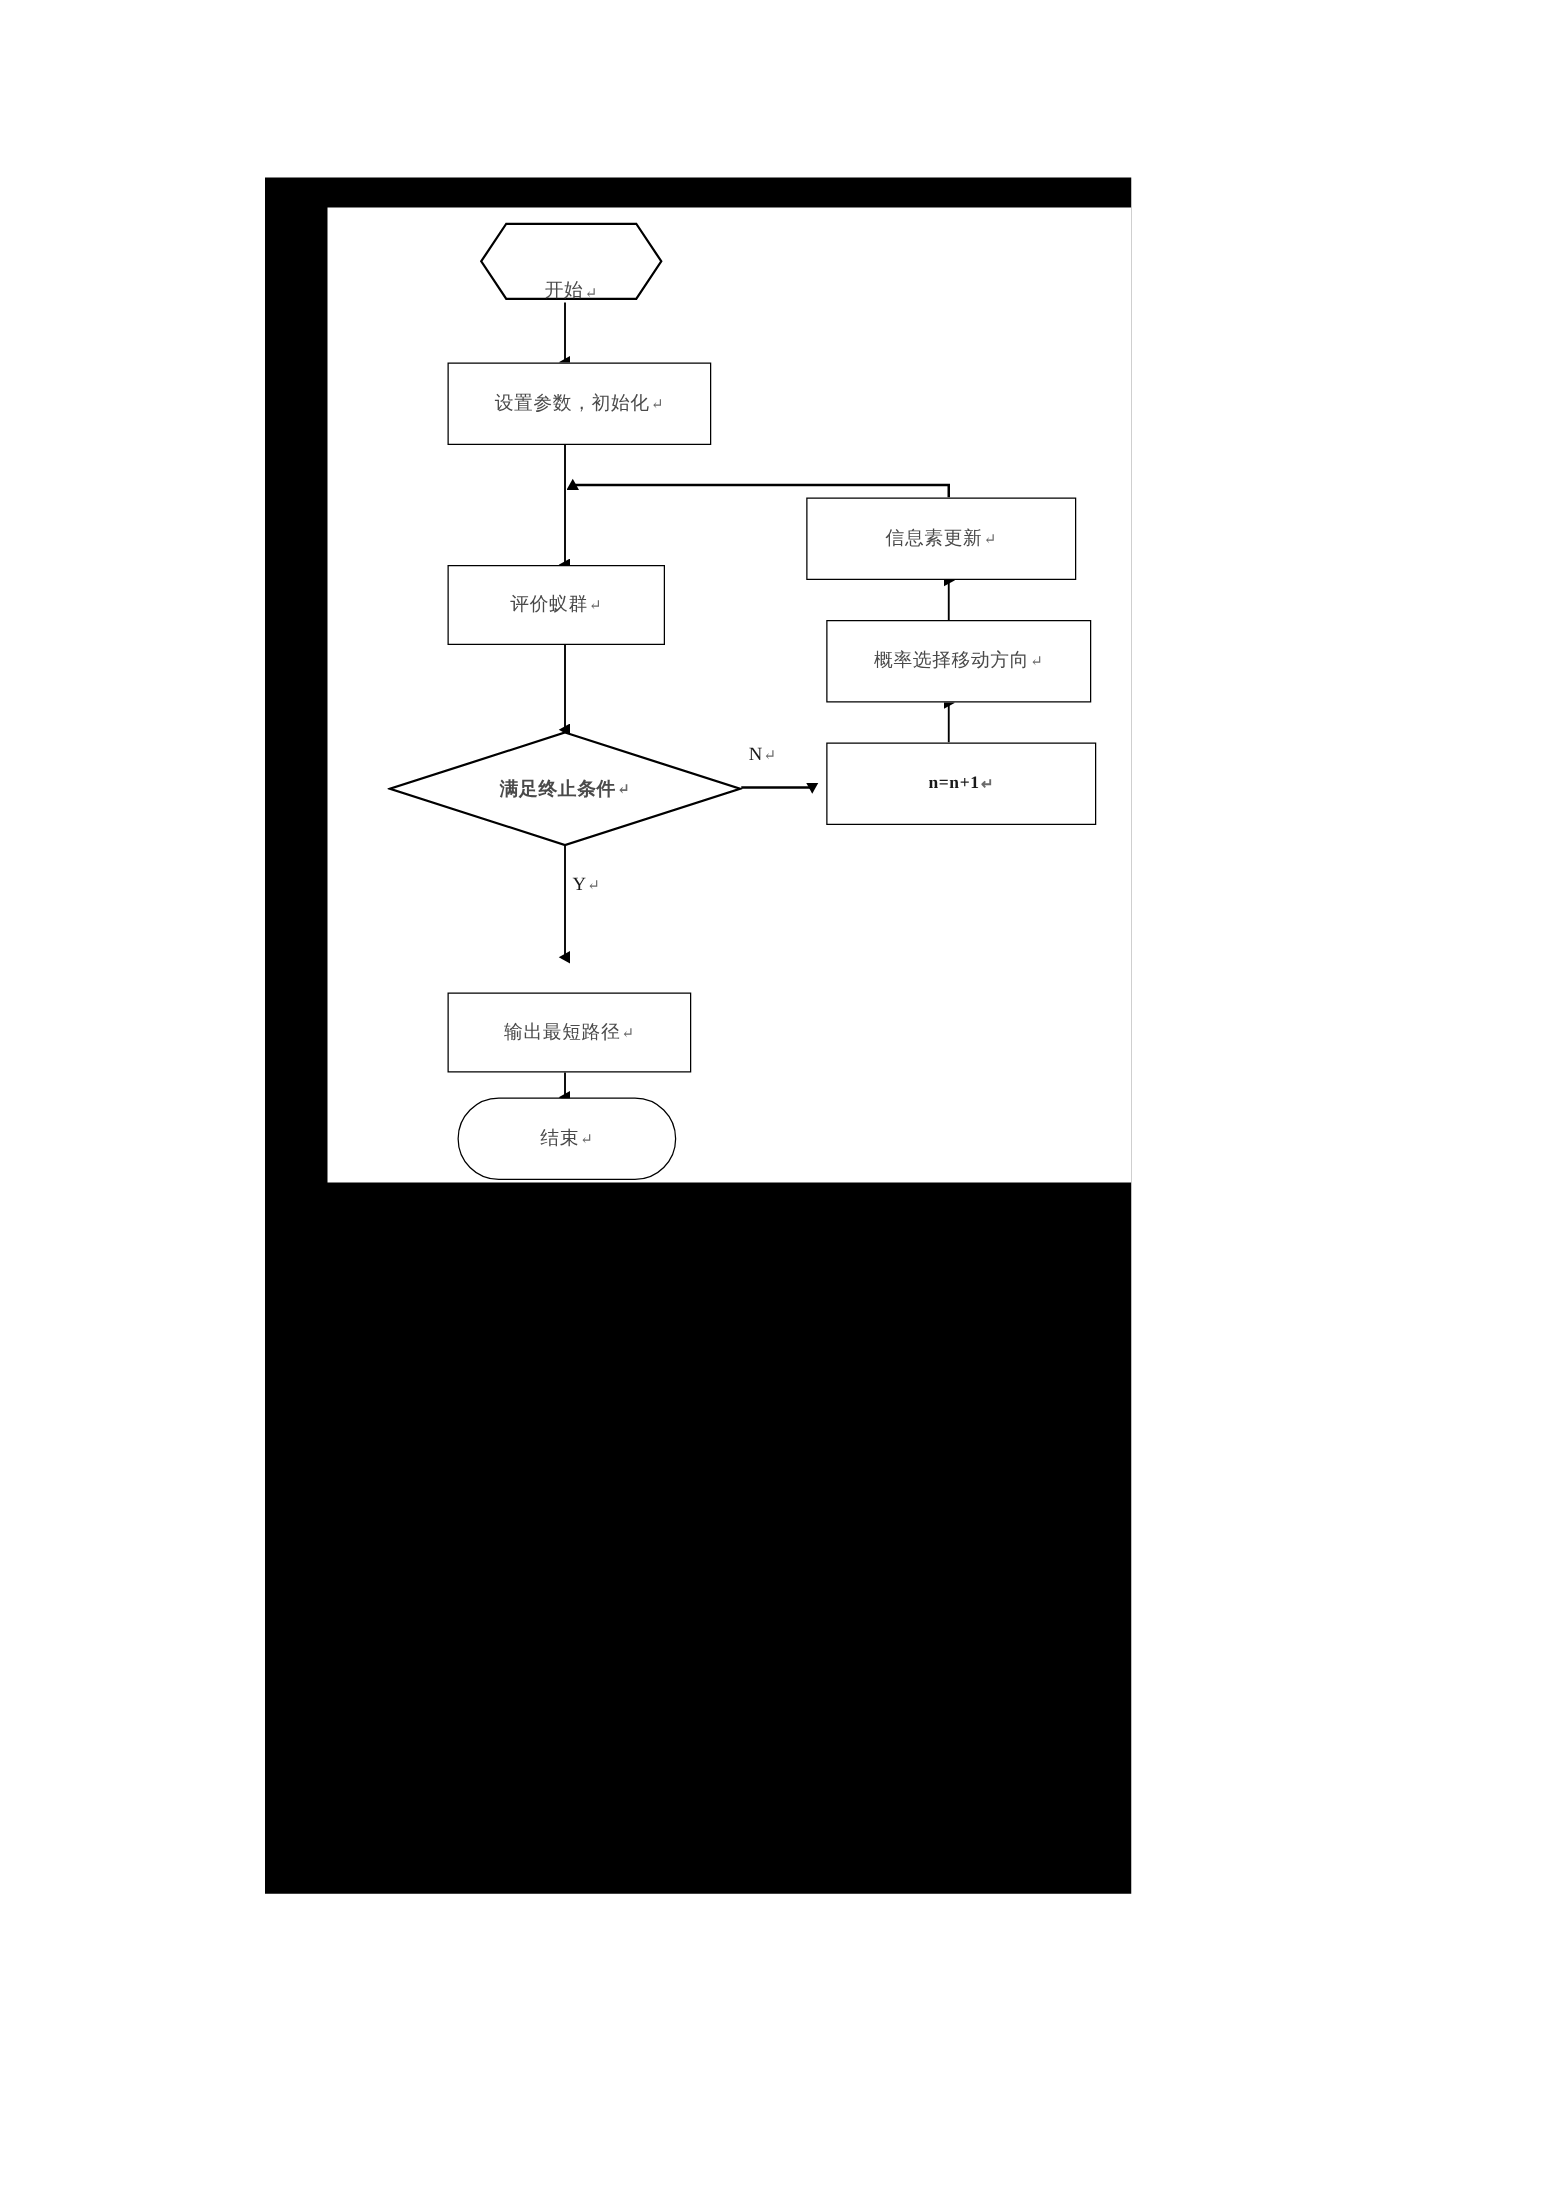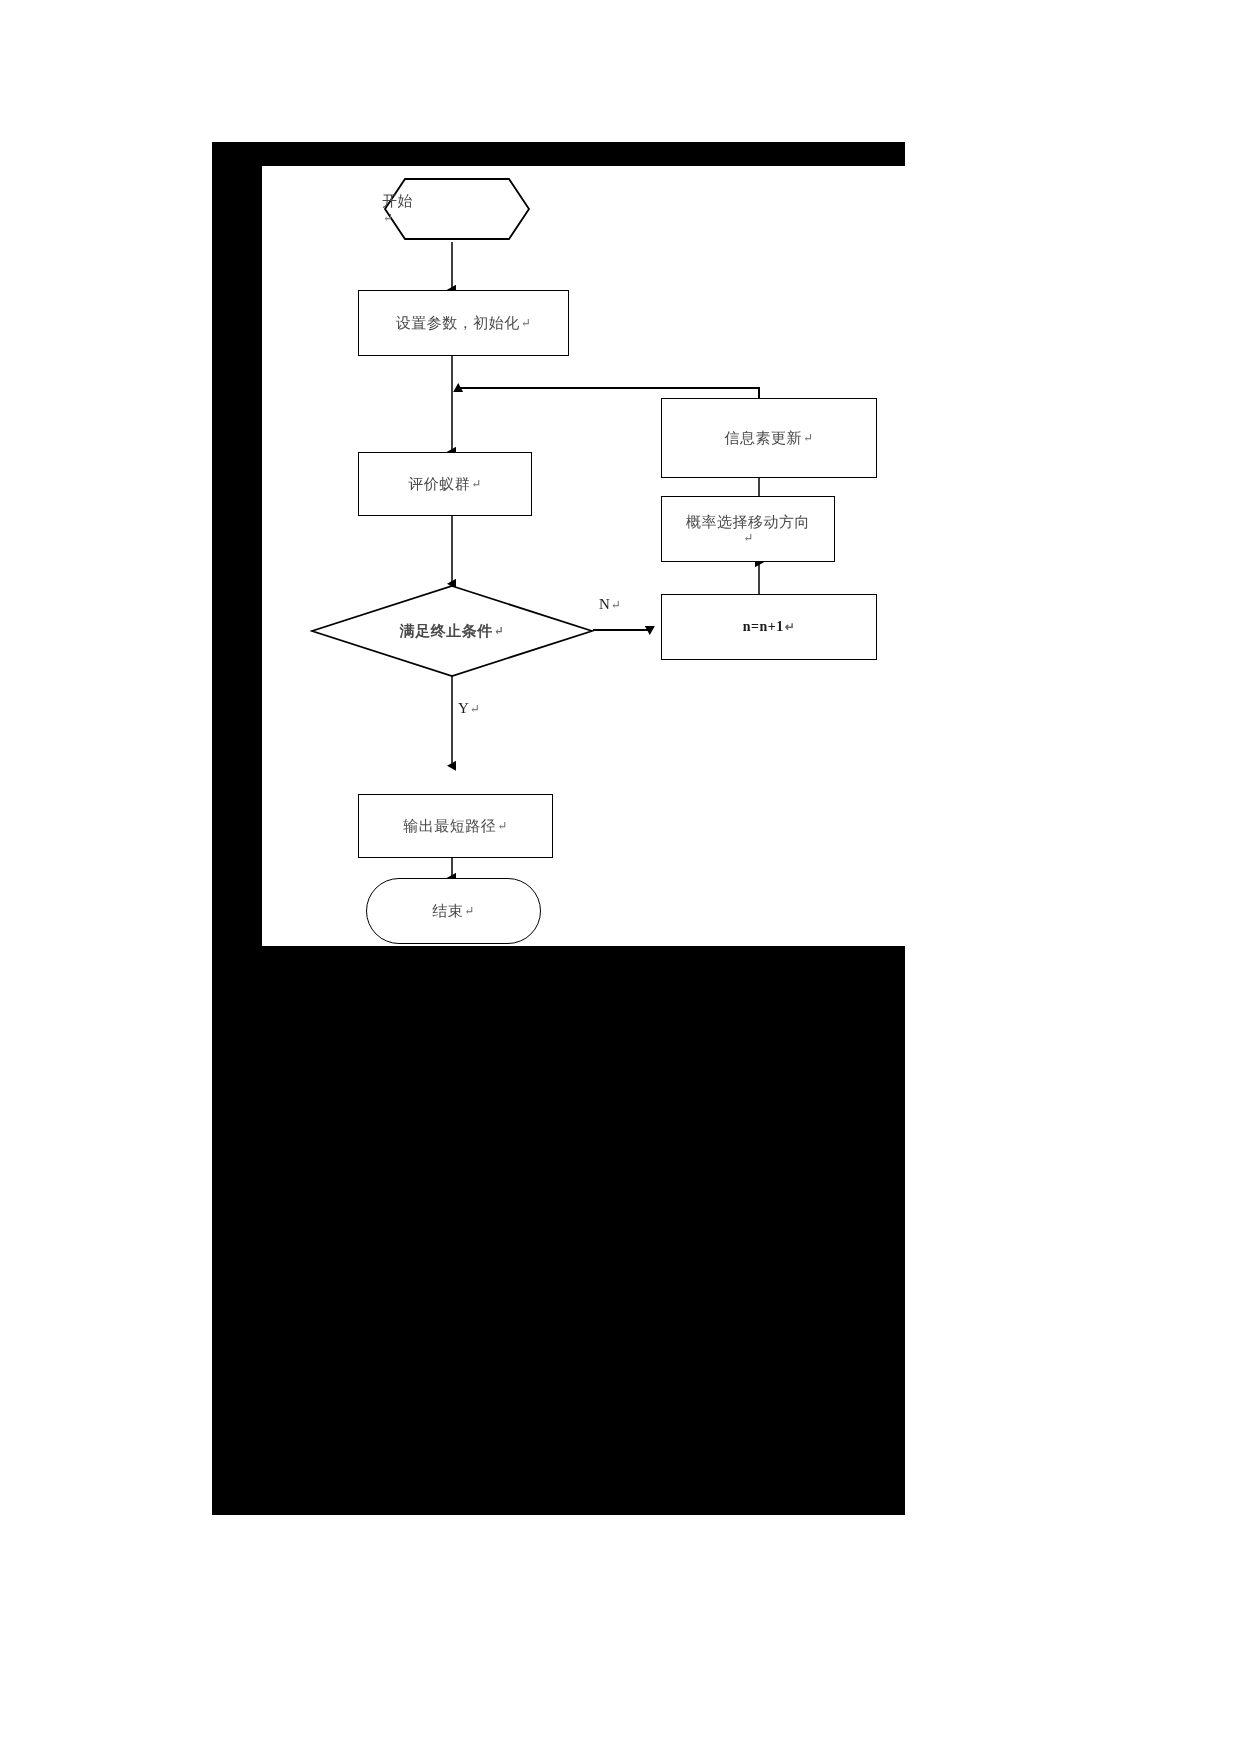--- a/index.html
+++ b/index.html
@@ -71,26 +71,25 @@
     left: 0;
     top: 0;
   }
   .hexwrap .hexlabel {
     position: absolute;
     left: 0;
     top: 0;
     width: 100%;
     height: 100%;
     display: flex;
-    align-items: flex-start;
+    align-items: flex-end;
     justify-content: center;
     font-size: 15px;
     color: #4a4a4a;
     letter-spacing: 0.5px;
-    flex-direction: column;
   }
 
   
   .diamondwrap {
     position: absolute;
   }
   .diamondwrap svg {
     position: absolute;
     left: 0;
     top: 0;
@@ -201,26 +200,26 @@
   <div class="node rect" style="left:85px; top:628px; width:195px; height:64px;">
     <span>输出最短路径</span>
       <span class="pilcrow">↵</span>
   </div>
 
   <div class="node rounded" style="left:104px; top:712px; width:175px; height:66px;">
     <span>结束</span>
       <span class="pilcrow">↵</span>
   </div>
 
-  <div class="node rect" style="left:388px; top:232px; width:216px; height:80px;">
+  <div class="node rect" style="left:372px; top:232px; width:216px; height:66px;">
     <span>信息素更新</span>
       <span class="pilcrow">↵</span>
   </div>
 
-  <div class="node rect" style="left:388px; top:330px; width:174px; height:66px;flex-direction:column;">
+  <div class="node rect" style="left:388px; top:330px; width:212px; height:66px;">
     <span>概率选择移动方向</span>
       <span class="pilcrow">↵</span>
   </div>
 
   <div class="node rect" style="left:388px; top:428px; width:216px; height:66px; font-family:'Liberation Serif', serif; color:#1a1a1a; font-weight:bold; font-size:14px;">
     <span>n=n+1</span>
       <span class="pilcrow">↵</span>
   </div>
 
   <div class="edge-label" style="left:337px; top:430px;">

